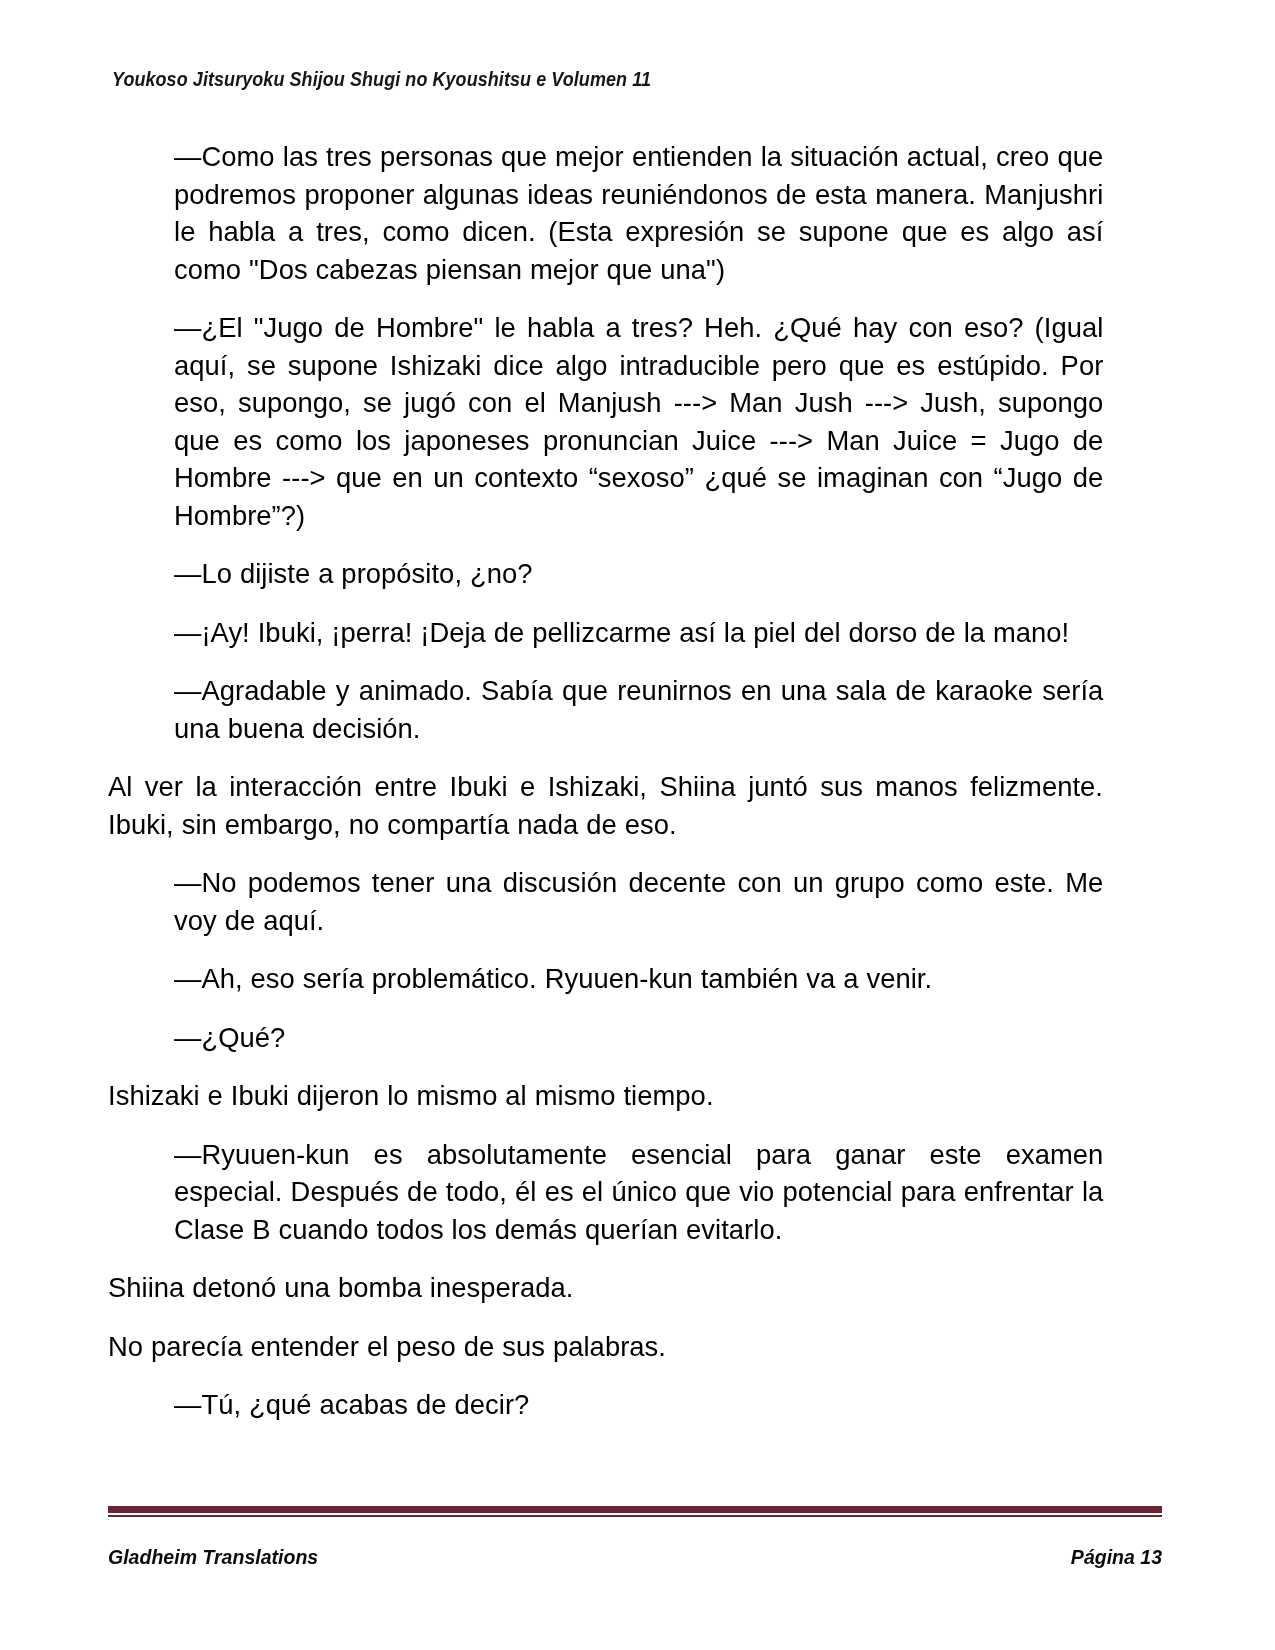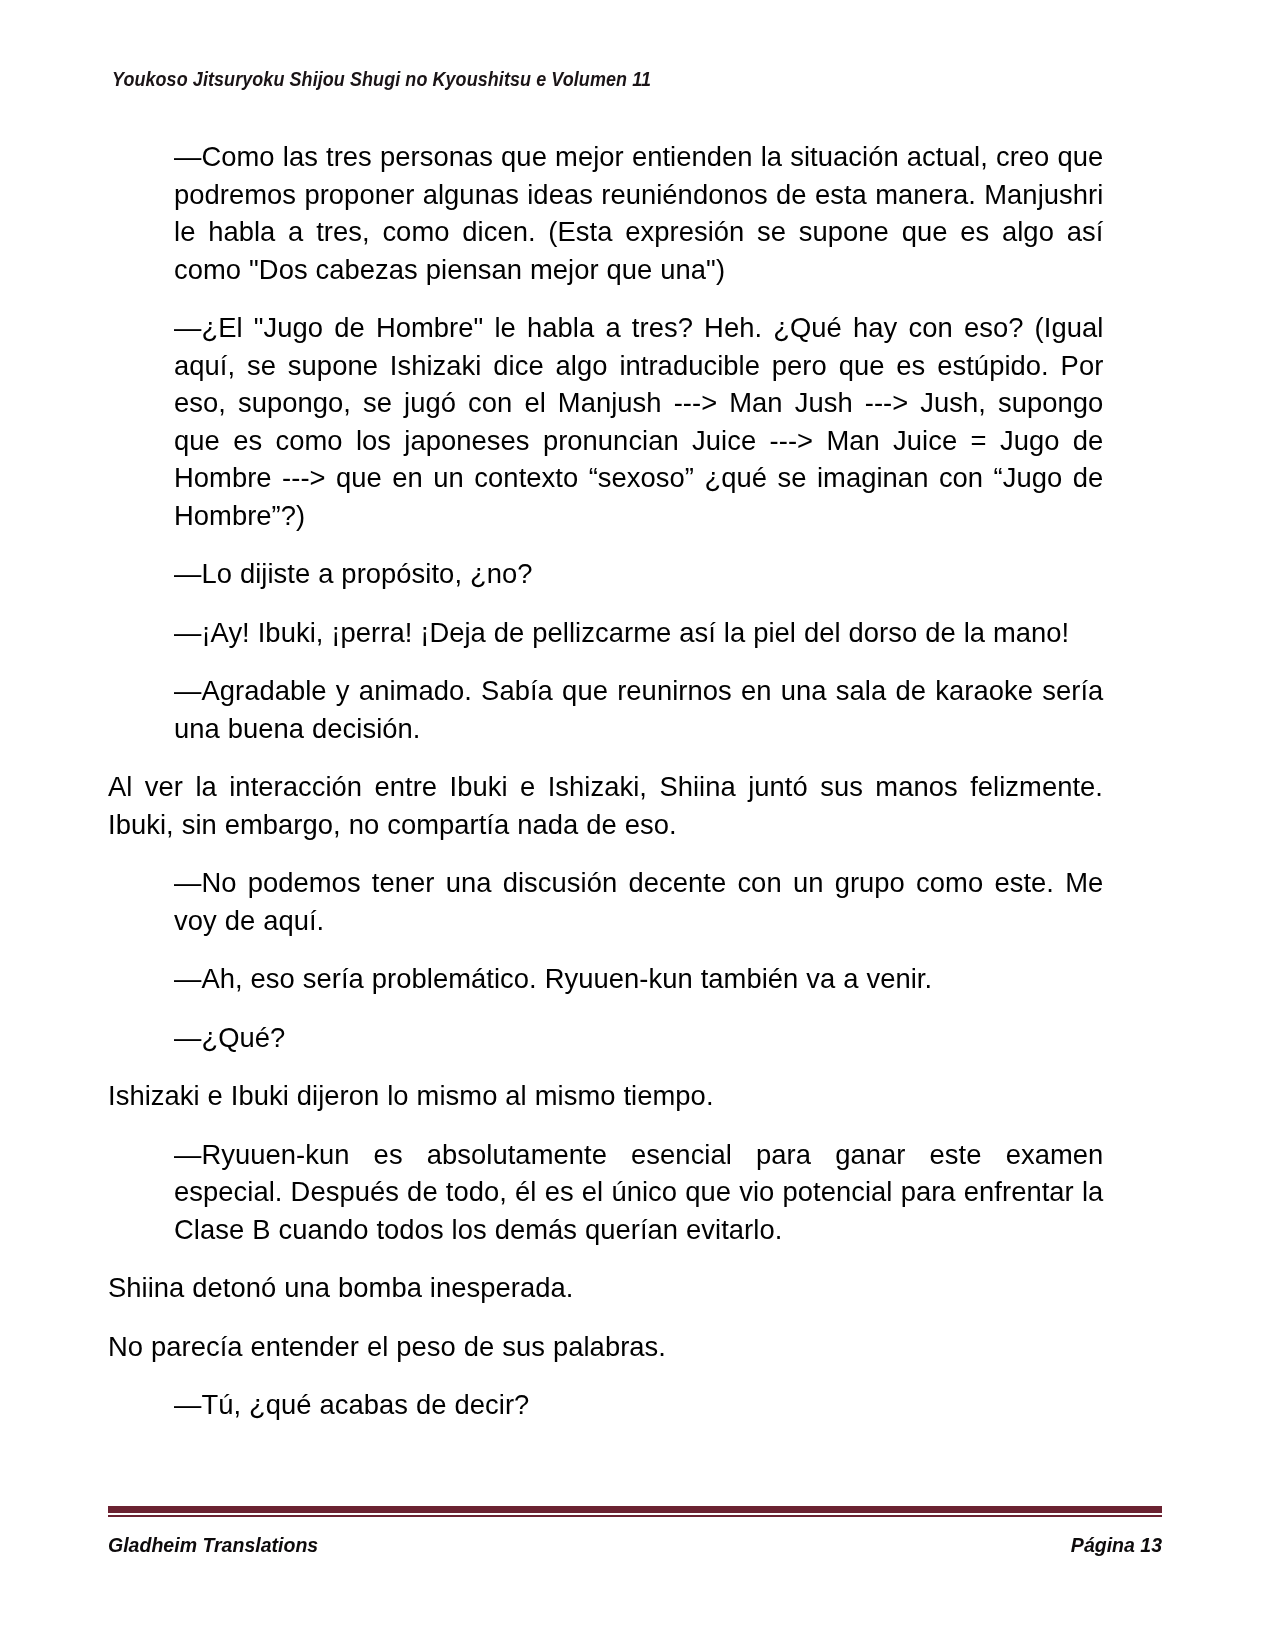--- a/index.html
+++ b/index.html
@@ -94,21 +94,21 @@
   }
   .footer-rule-thin {
     height: 2px;
     background: #6b2231;
     width: 100%;
   }
   .footer-row {
     display: flex;
     justify-content: space-between;
     align-items: flex-end;
-    margin-top: 16px;
+    margin-top: 28px;
   }
   .footer-text {
     font-family: "Liberation Sans Narrow", "Liberation Sans", "DejaVu Sans Condensed", sans-serif;
     font-weight: bold;
     font-style: italic;
     font-size: 21px;
     color: #0d0a0b;
     transform: scaleX(0.93);
     white-space: nowrap;
   }

